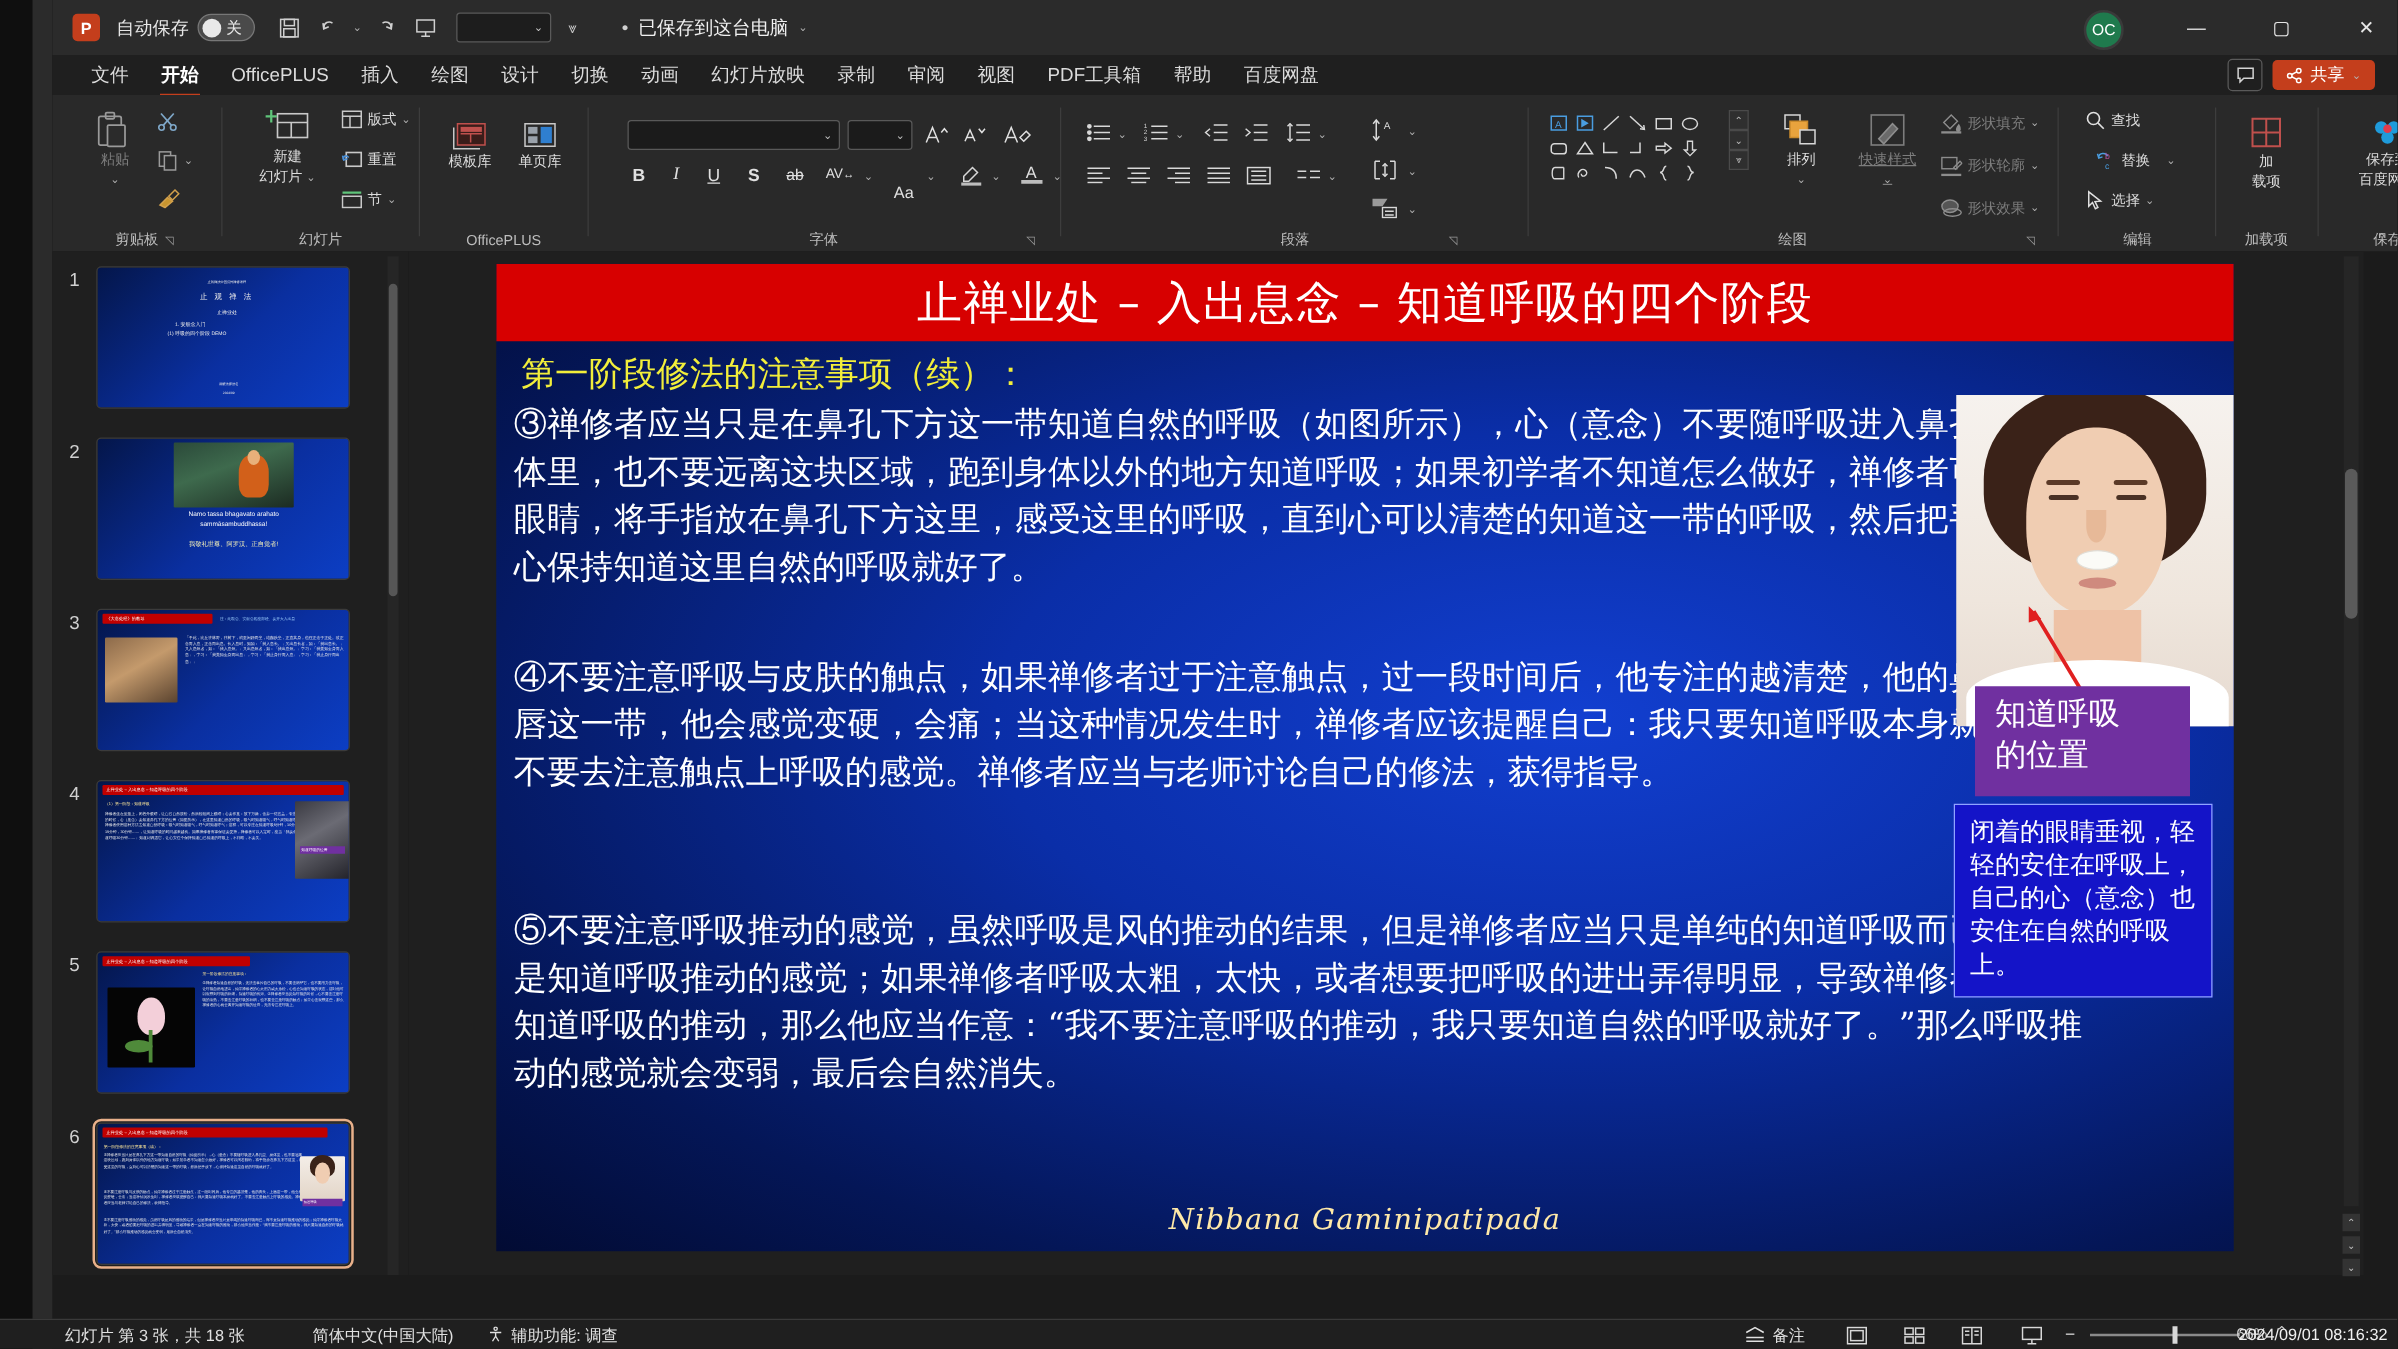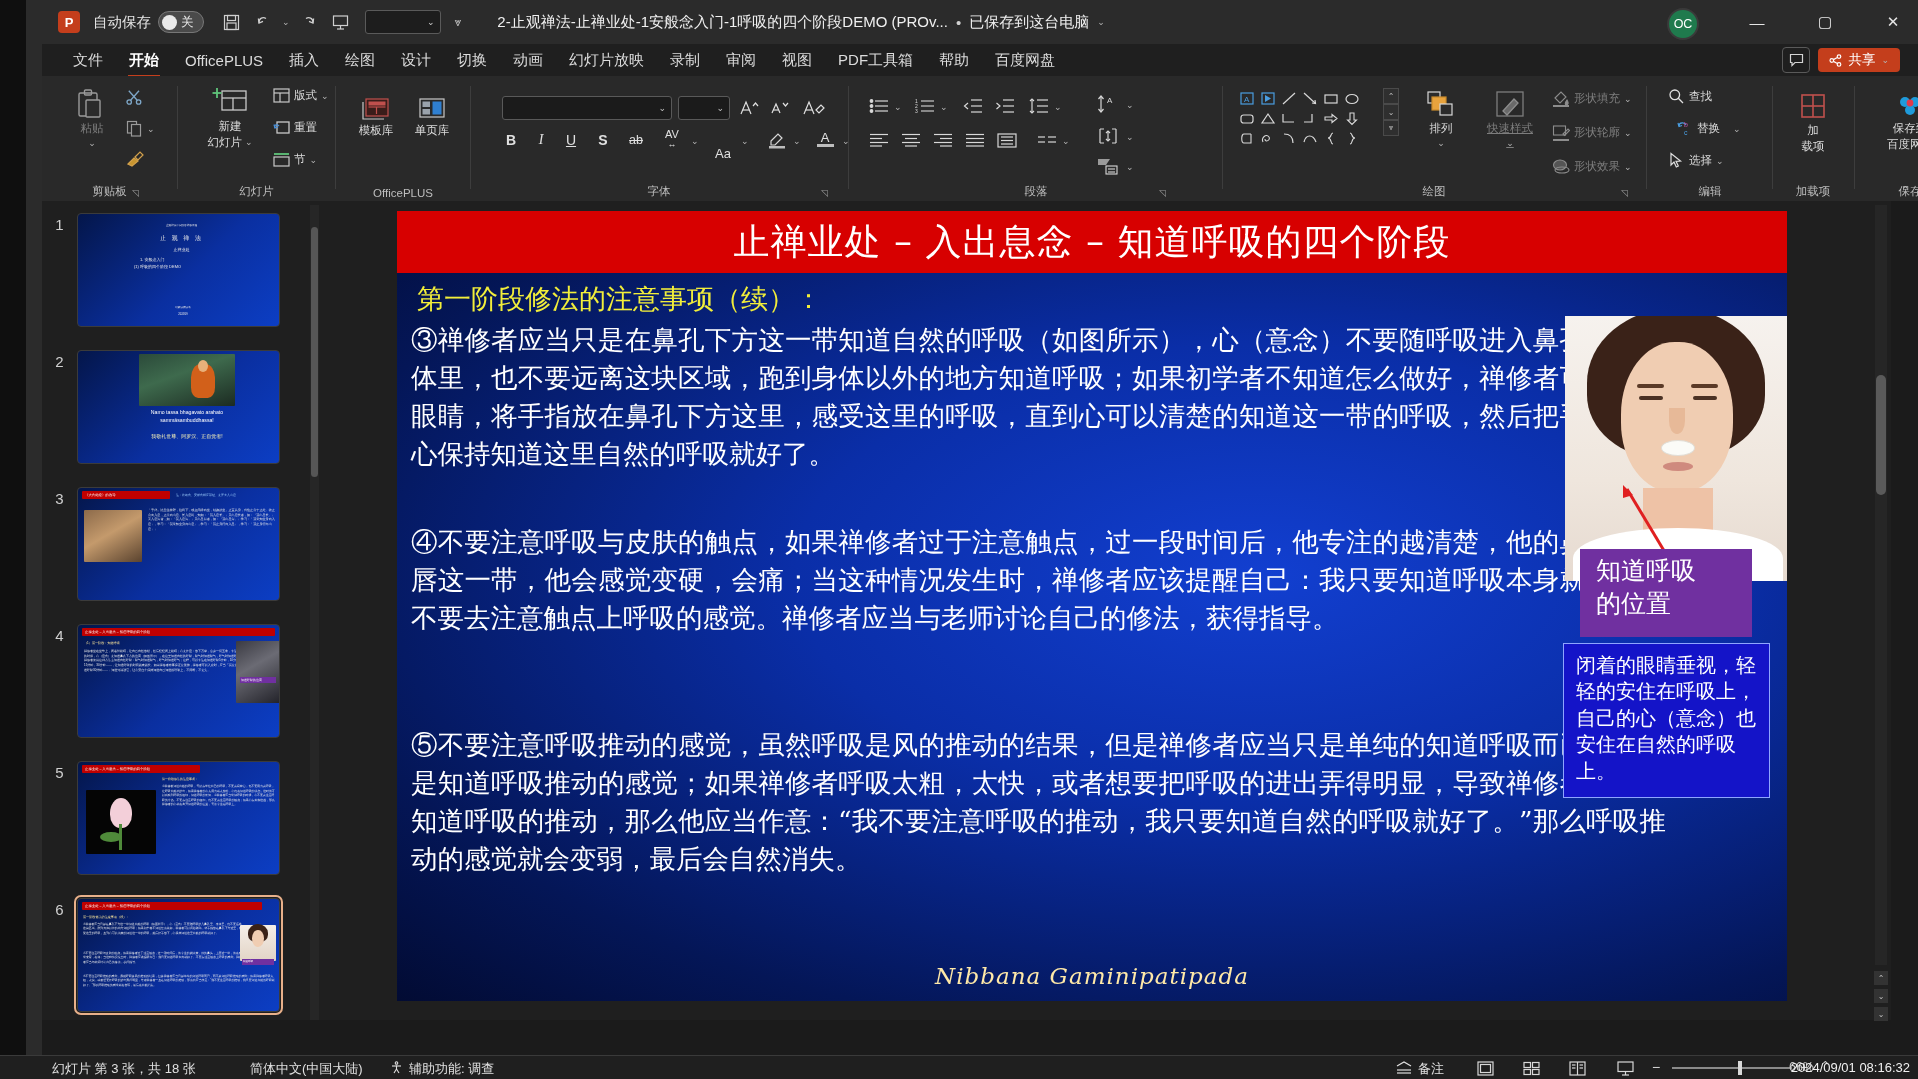--- a/index.html
+++ b/index.html
@@ -226,21 +226,20 @@
             <line x1="5" y1="15" x2="12" y2="15"></line>
         </svg>
       </div>
       <div class="qcombo">
           <span>⌄</span>
         </div>
       <span class="qmore">⩔</span>
     </div>
 
     <div id="doctitle">
-      <span>2-止观禅法-止禅业处-1安般念入门-1呼吸的四个阶段DEMO (PROv...</span>
       <span class="dot">•</span>
       <span>已保存到这台电脑</span>
       <span class="caret">⌄</span>
     </div>
 
 
     <div class="avatar">OC</div>
 
     <div class="wbtn" id="btnmin">—</div>
     <div class="wbtn" id="btnmax">▢</div>
@@ -435,21 +434,21 @@
             <line x1="2.8" y1="11" x2="9.2" y2="11"></line>
           <path d="M13 11 L18 6 L21 9 L16 14 Z"></path>
         </svg>
       </div>
 
       <div class="fmt" style="left:20px;top:52px;width:26px;height:24px;font-weight:bold;">B</div>
       <div class="fmt" style="left:50px;top:52px;width:26px;height:24px;font-style:italic;font-family:'Liberation Serif',serif;">I</div>
       <div class="fmt" style="left:80px;top:52px;width:26px;height:24px;text-decoration:underline;">U</div>
       <div class="fmt" style="left:112px;top:52px;width:26px;height:24px;font-weight:bold;">S</div>
       <div class="fmt" style="left:144px;top:52px;width:28px;height:24px;text-decoration:line-through;font-size:12.5px;">ab</div>
-      <div class="fmt" style="left:178px;top:50px;width:32px;height:26px;flex-direction:column;font-size:11px;line-height:1;">
+      <div class="fmt" style="left:178px;top:50px;width:32px;height:26px;flex-direction:row;font-size:11px;line-height:1;">
         <span>AV</span>
         <span style="font-size:9px;">↔</span>
       </div>
       <span class="caret" style="position:absolute;left:213px;top:60px;">⌄</span>
       <div class="fmt" style="left:230px;top:52px;width:30px;height:24px;font-size:13px;margin-top:13px;">Aa</div>
       <span class="caret" style="position:absolute;left:263px;top:60px;">⌄</span>
       <div class="fmt" style="left:286px;top:50px;width:26px;height:26px;">
         <svg width="20" height="20" viewBox="0 0 20 20" fill="none" stroke="#d8d8d8" stroke-width="1.2">
           <path d="M4 12 L11 5 L15 9 L8 16 H4 Z"></path>
             <rect x="2" y="17" width="16" height="2.5" fill="#bdbdbd" stroke="none"></rect>

